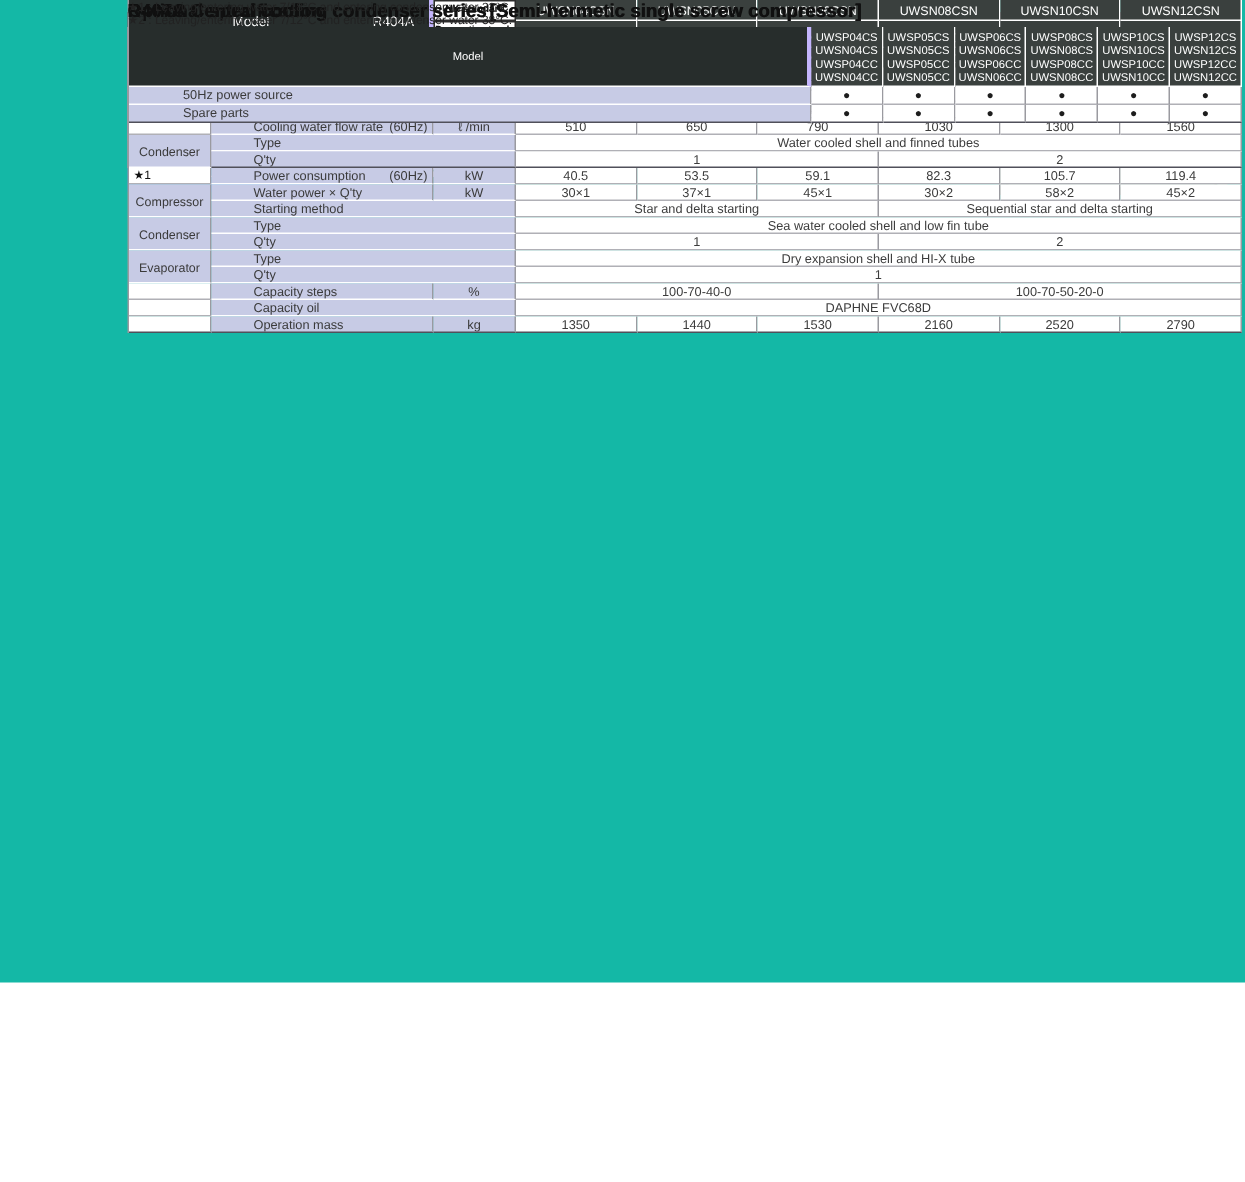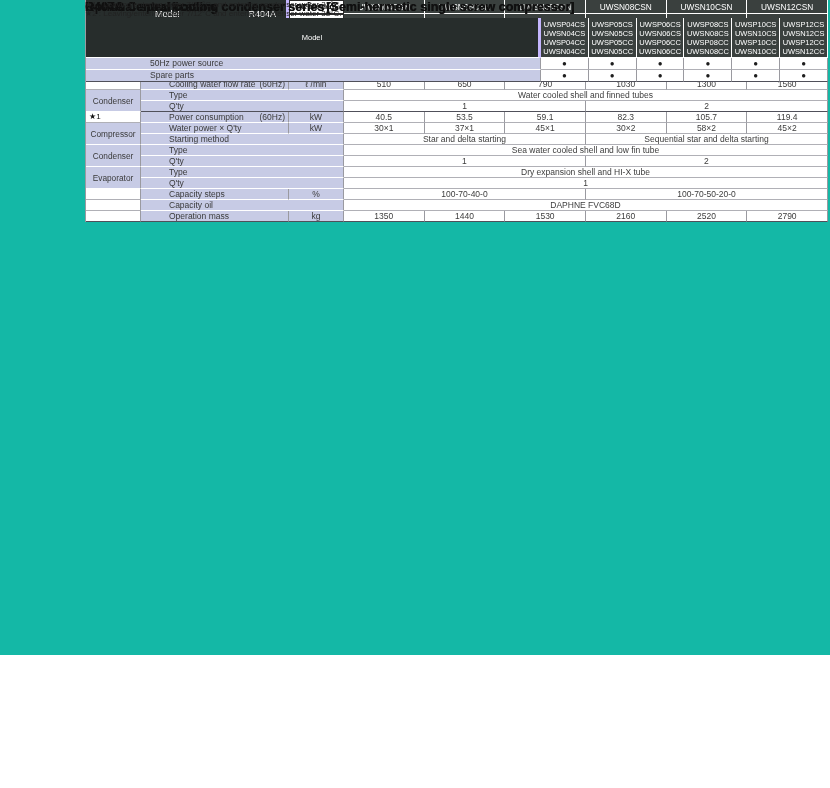--- a/index.html
+++ b/index.html
@@ -40,21 +40,21 @@
   .gstar{background:#fff;text-align:left;padding-left:3px;font-size:8px;color:#111}
   .gempty{background:#fff}
   .gname{font-size:8.3px}
   .val{background:#fff;color:#3c3c3c}
   tbody tr:last-child td{border-bottom:1.5px solid #50505a}
   
   .opt{font-size:8.5px;color:#3a3a3a;border-left:1px solid #9a9aa0}
   .opt thead td{height:40px;line-height:9px;font-size:7.5px;vertical-align:middle}
   .opt .mlist{white-space:pre-line}
   .opt tbody td{height:12px;line-height:11px}
-  .olab{background:var(--lav);text-align:left;padding-left:64px;border-bottom:1px solid #fff}
+  .olab{background:var(--lav);text-align:left;padding-left:36px;border-bottom:1px solid #fff}
   .dot{background:#fff;font-size:8px;color:#1d1d1d}
   
   .note{font-size:8px;line-height:9px;color:#222;white-space:nowrap}
 </style>
 </head>
 <body>
 
 <div class="page">
 
   <div class="topbar">

